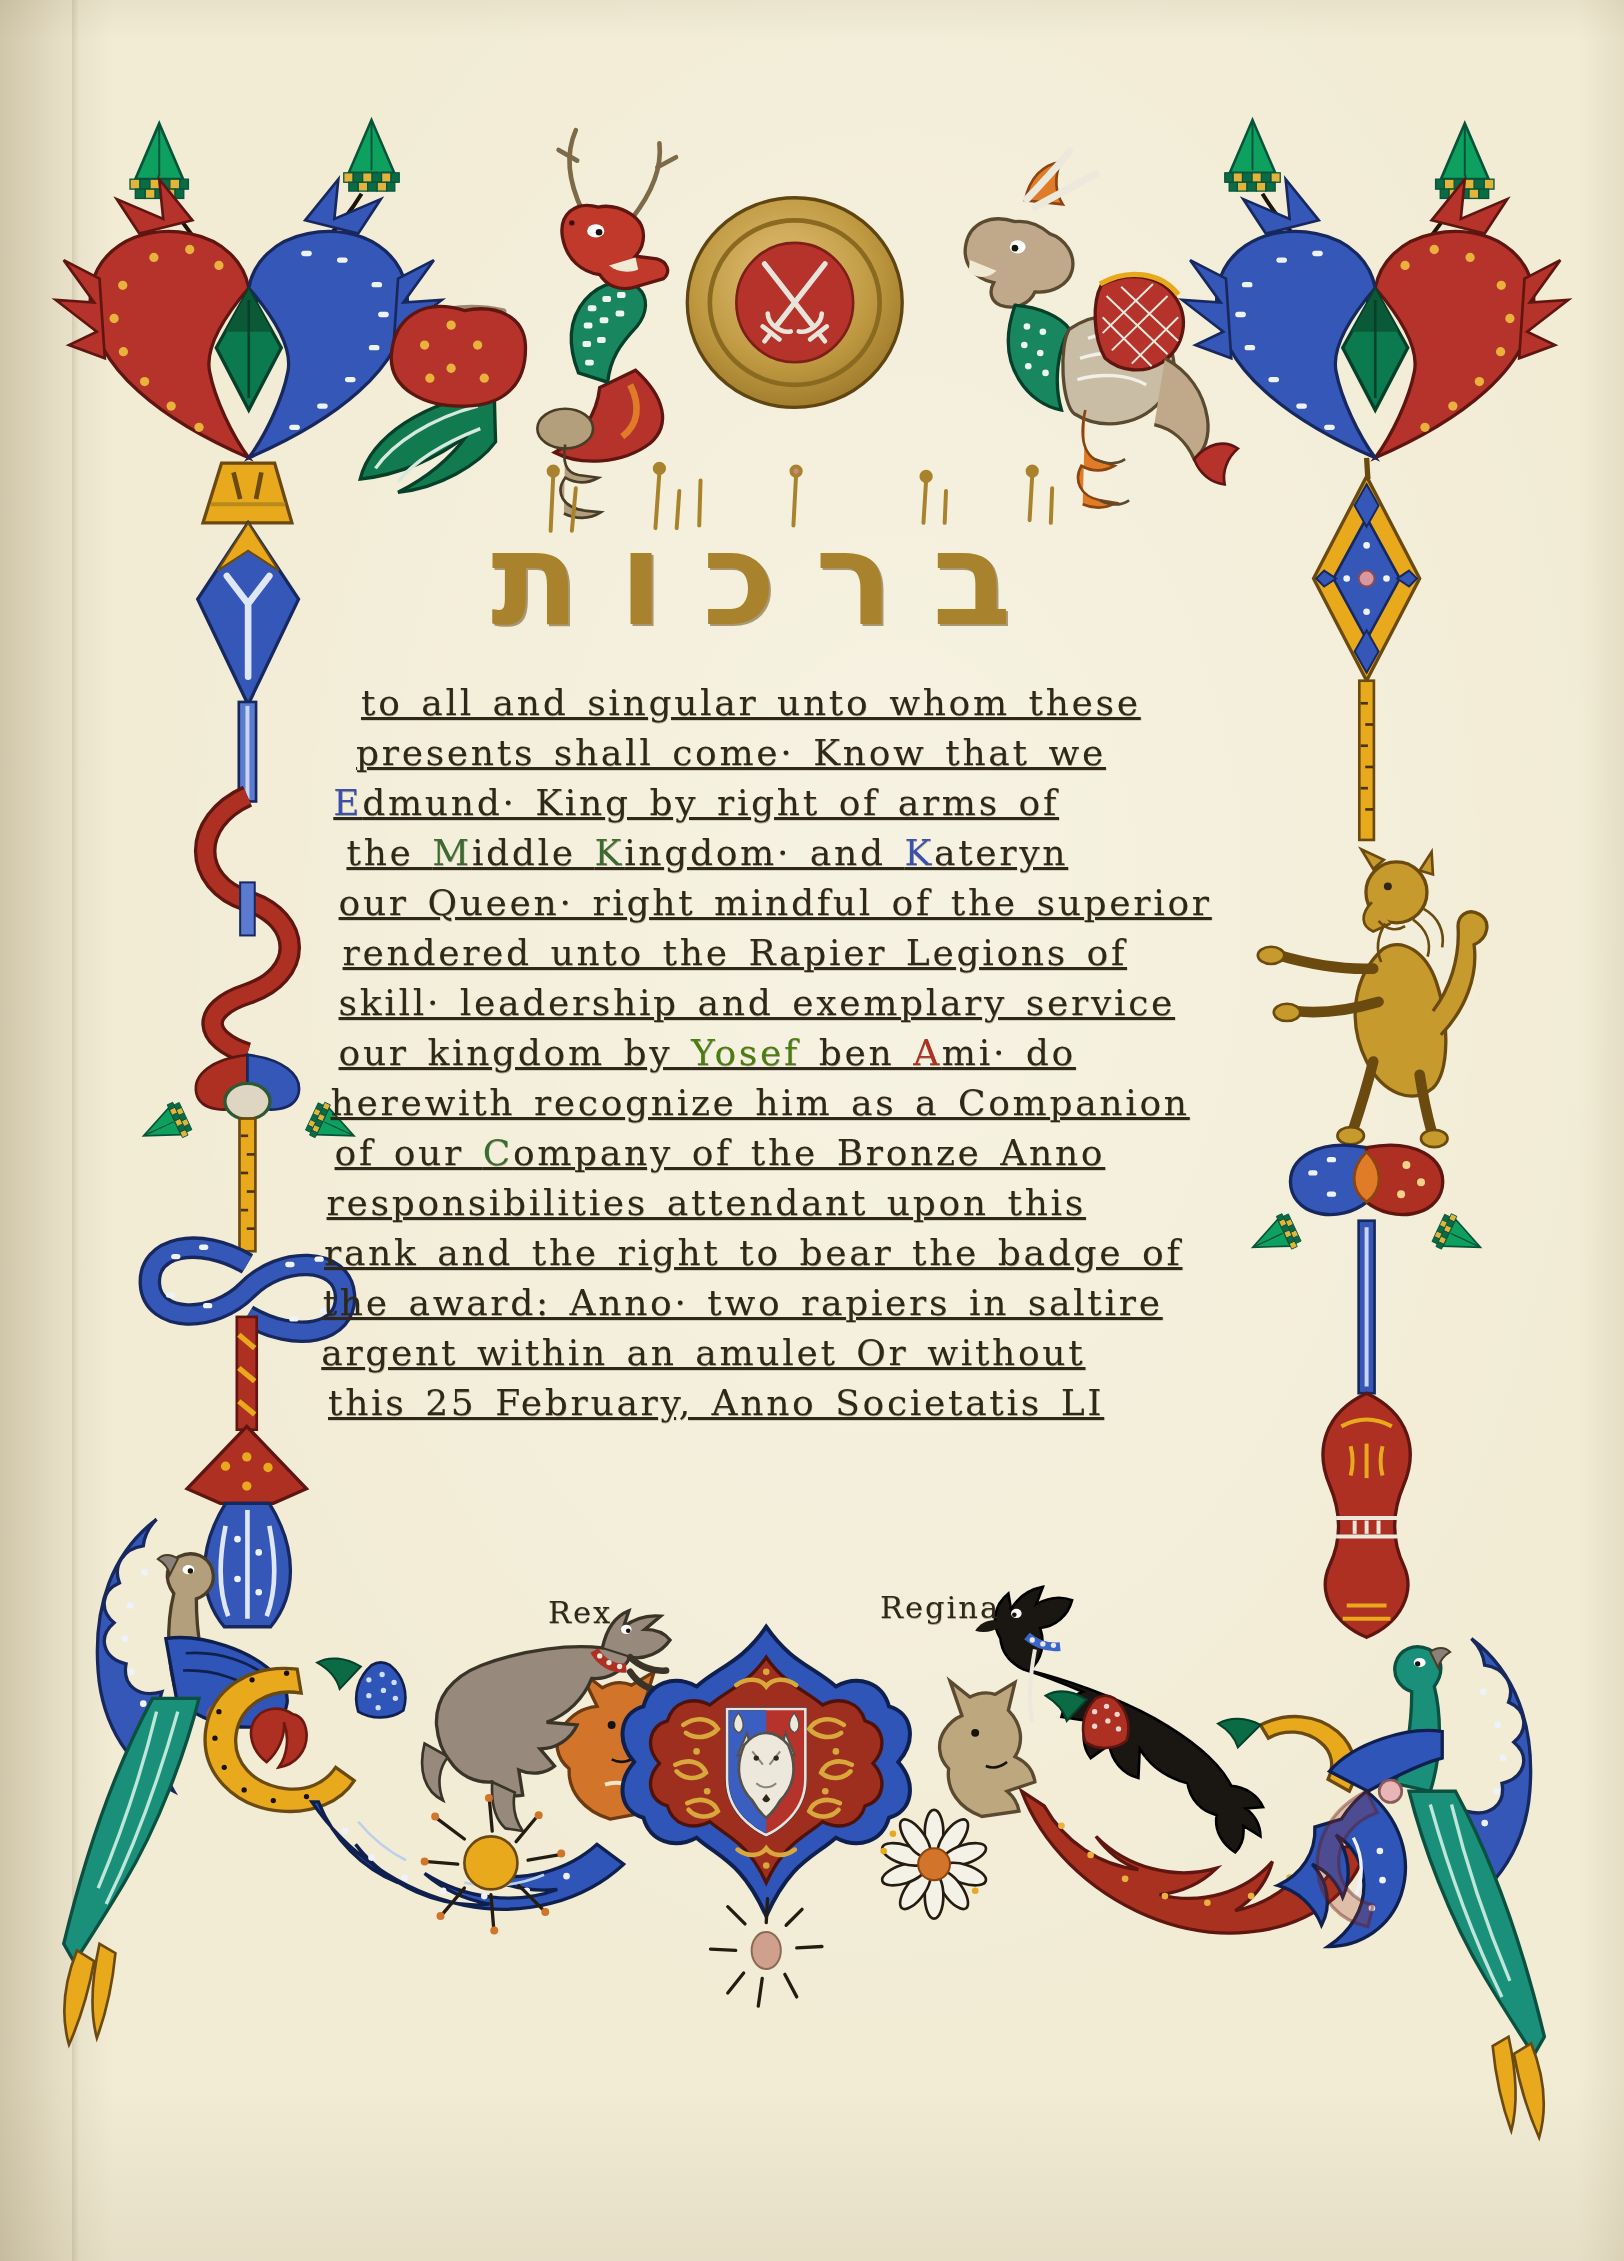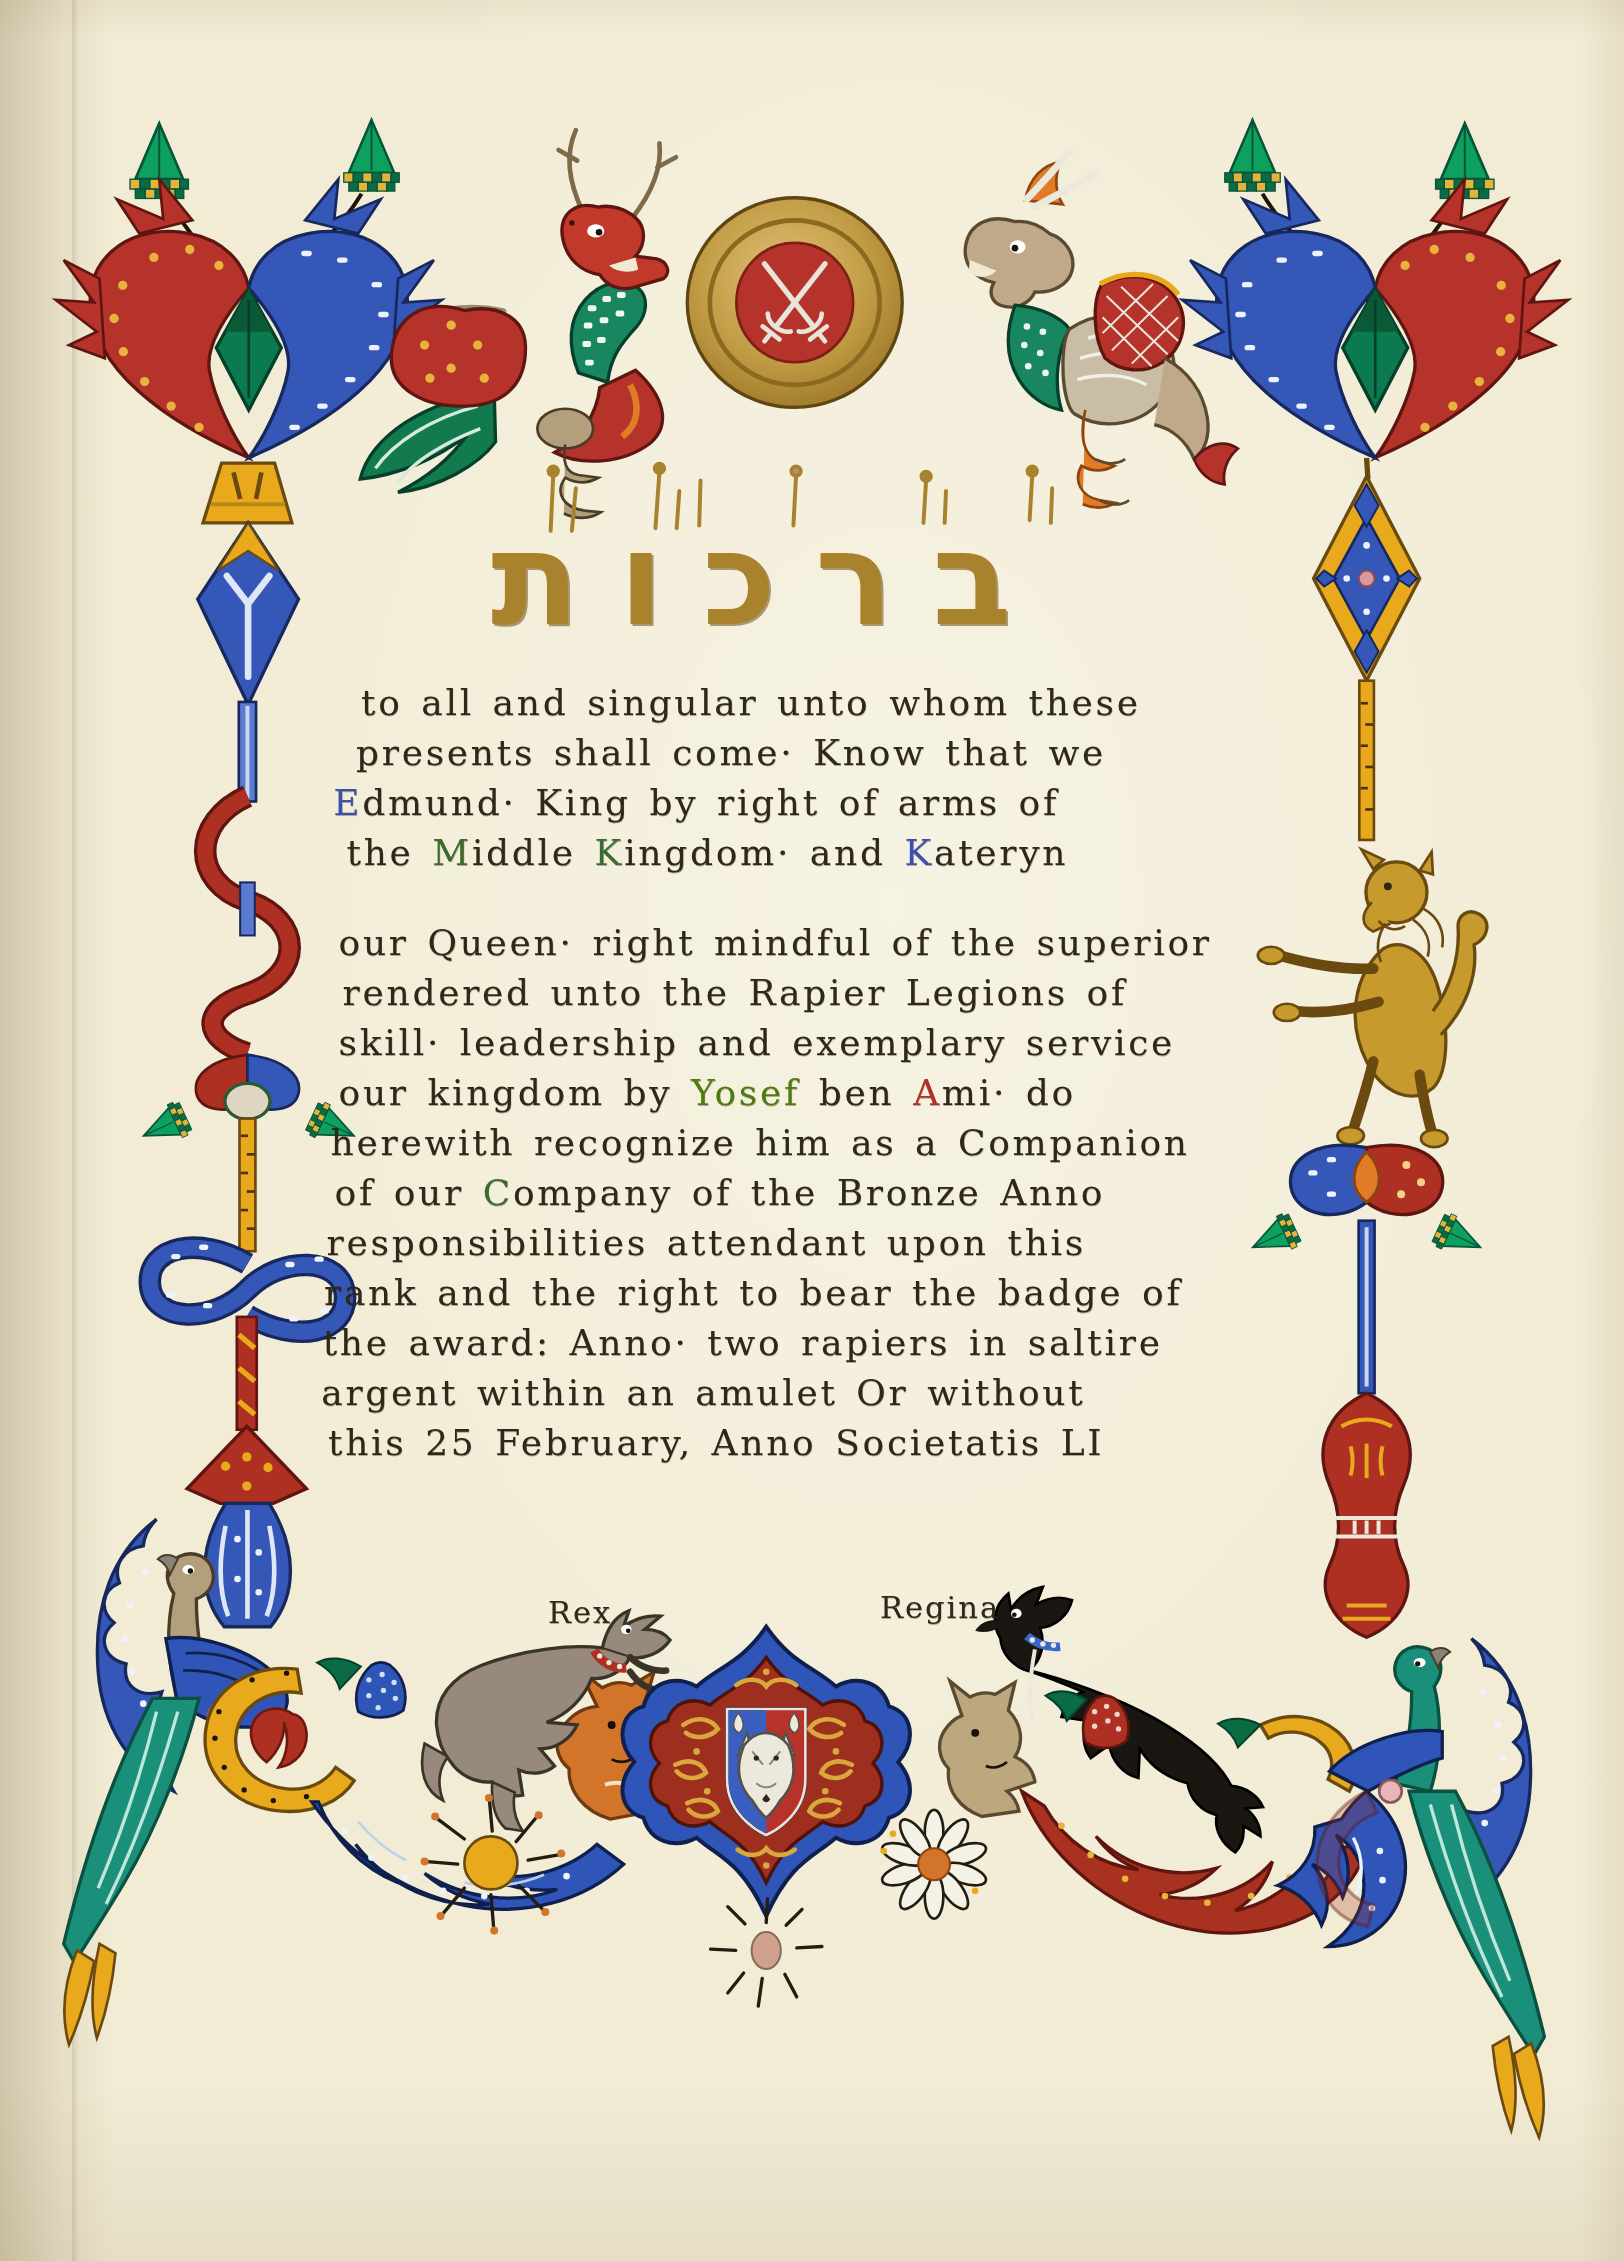--- a/index.html
+++ b/index.html
@@ -29,20 +29,21 @@
     font-weight:bold;
     font-size:130px;
     letter-spacing:0.30em;
     color:var(--gold);
     text-shadow:2px 2px 0 rgba(108,79,24,0.55), -0.7px -0.7px 0 rgba(255,238,180,0.35);
     direction:rtl;
   }
   .body-text{
     position:absolute;left:320px;top:678px;width:902px;
     color:var(--ink);
+    text-decoration:underline;
   }
   .text-line{
     height:50px;line-height:50px;white-space:nowrap;
     font-size:36px;letter-spacing:2.7px;word-spacing:4.6px;
     text-shadow:0.4px 0.5px 0 rgba(47,39,23,0.35);
   }
   .text-line span:first-child{font-size:1.0em;}
   .label{
     position:absolute;color:var(--ink);font-size:30.5px;letter-spacing:2px;
     text-shadow:0.4px 0.5px 0 rgba(47,39,23,0.35);
@@ -720,21 +721,21 @@
   <use href="#sparkle" x="1155" y="2940"></use>
 </svg>
 
 <div class="hebrew">ברכות</div>
 
 <div class="body-text">
     <div class="text-line" style="padding-left: 41px;"><span>to all and singular unto whom these</span></div>
     <div class="text-line" style="padding-left: 36px;"><span>presents shall come· Know that we</span></div>
     <div class="text-line" style="padding-left: 13.3px;"><span style="color: rgb(59, 80, 174);">E</span><span>dmund· King by right of arms of</span></div>
     <div class="text-line" style="padding-left: 26.5px;"><span>the </span><span style="color: rgb(60, 107, 47);">M</span><span>iddle </span><span style="color: rgb(60, 107, 47);">K</span><span>ingdom· and </span><span style="color: rgb(59, 80, 174);">K</span><span>ateryn</span></div>
-    <div class="text-line" style="padding-left: 18.6px; margin-top: 40px;"><span>our Queen· right mindful of the superior</span></div>
+    <div class="text-line" style="padding-left: 18.6px;"><span>our Queen· right mindful of the superior</span></div>
     <div class="text-line" style="padding-left: 22.6px;"><span>rendered unto the Rapier Legions of</span></div>
     <div class="text-line" style="padding-left: 18.6px;"><span>skill· leadership and exemplary service</span></div>
     <div class="text-line" style="padding-left: 18.6px;"><span>our kingdom by </span><span style="color: #4d7c0f;">Yosef</span><span> ben </span><span style="color: rgb(176, 48, 36);">A</span><span>mi· do</span></div>
     <div class="text-line" style="padding-left: 10.6px;"><span>herewith recognize him as a Companion</span></div>
     <div class="text-line" style="padding-left: 14.6px;"><span>of our </span><span style="color: rgb(60, 107, 47);">C</span><span>ompany of the Bronze Anno</span></div>
     <div class="text-line" style="padding-left: 6.6px;"><span>responsibilities attendant upon this</span></div>
     <div class="text-line" style="padding-left: 4px;"><span>rank and the right to bear the badge of</span></div>
     <div class="text-line" style="padding-left: 2.7px;"><span>the award: Anno· two rapiers in saltire</span></div>
     <div class="text-line" style="padding-left: 1.3px;"><span>argent within an amulet Or without</span></div>
     <div class="text-line" style="padding-left: 8px;"><span>this 25 February, Anno Societatis LI</span></div>

